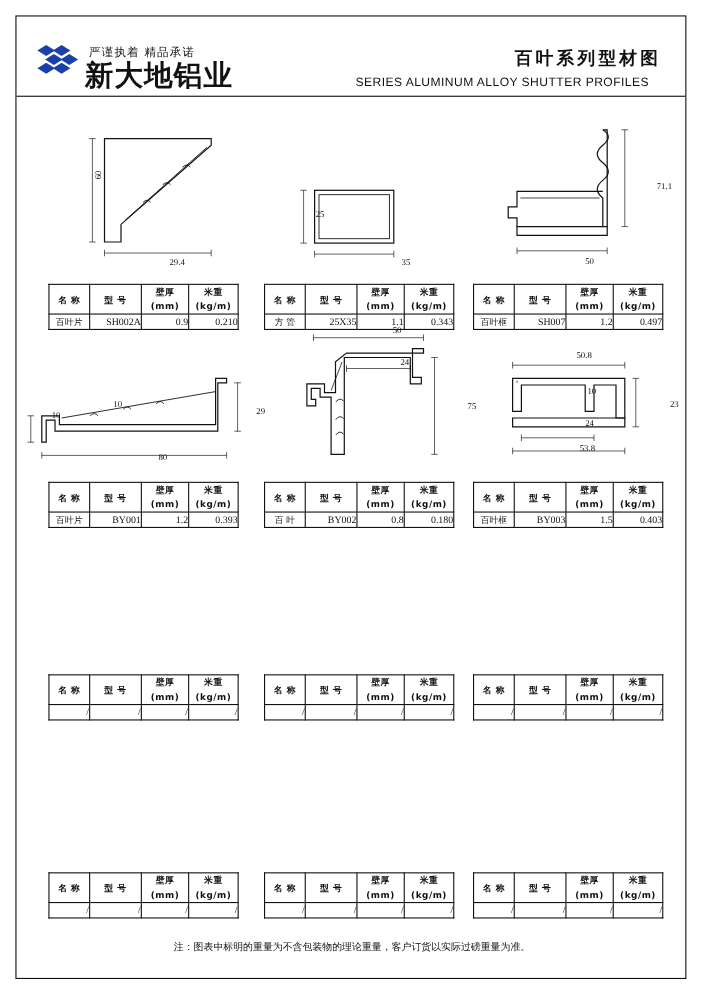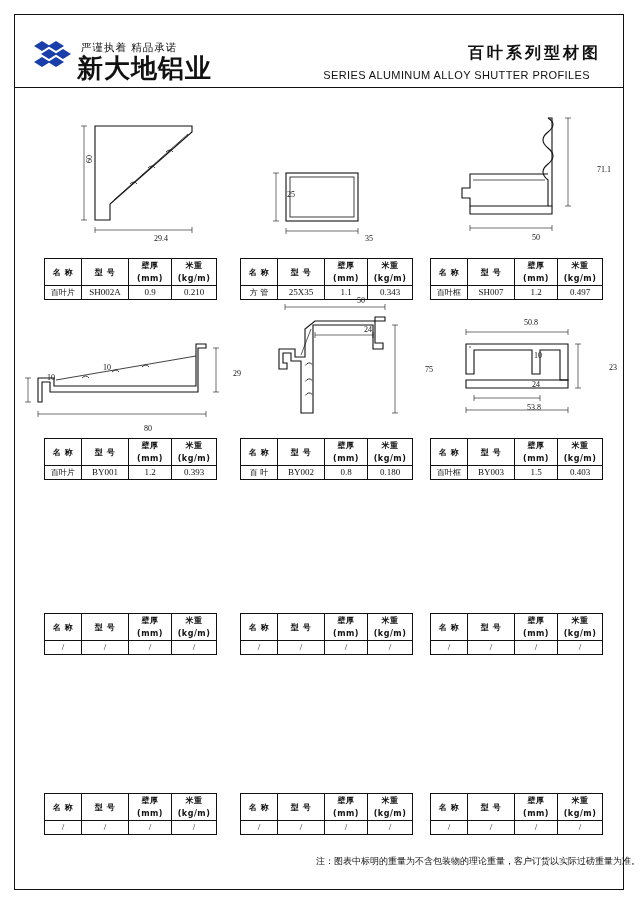--- a/index.html
+++ b/index.html
@@ -87,38 +87,38 @@
     height: 13px;
     padding: 0;
     line-height: 13px;
     color: #111;
   }
   .spec-table td.c0 { width: 36px; }
   .spec-table td.c1 { width: 46px; }
   .spec-table td.c2 { width: 42px; }
   .spec-table td.c3 { width: 44px; }
   .spec-table tr.head td { font-weight: bold; letter-spacing: 0.5px; }
-  .spec-table td.val { font-family: "Liberation Serif", serif; font-size: 9px; }
+  .spec-table td.val { font-family: "Liberation Serif", serif; font-size: 9px; text-align: right; }
   
   .draw {
     position: absolute;
   }
   .dim {
     position: absolute;
     font-size: 8px;
     font-family: "Liberation Serif", serif;
     color: #111;
     padding-left: 27px;
   }
   
   .footer-cn {
     position: absolute;
     left: 0; right: 0;
     top: 855px;
-    text-align: right;
+    text-align: center;
     font-size: 9px;
     font-family: "DejaVu Sans", sans-serif;
     color: #111;
   }
   .footer-en {
     position: absolute;
     left: 0; right: 0;
     top: 868px;
     text-align: center;
     font-size: 9px;
@@ -272,21 +272,21 @@
       <line x1="193" y1="18" x2="199" y2="18"></line>
       <line x1="193" y1="62" x2="199" y2="62"></line>
       <line x1="18" y1="84" x2="186" y2="84"></line>
       <line x1="18" y1="81" x2="18" y2="87"></line>
       <line x1="186" y1="81" x2="186" y2="87"></line>
     </g>
   </svg>
   <div class="dim" style="left:20px; top:373px;">10</div>
   <div class="dim" style="left:76px; top:363px;">10</div>
   <div class="dim" style="left:206px; top:369px;">29</div>
-  <div class="dim" style="left:117px; top:424px;">80</div>
+  <div class="dim" style="left:117px; top:411px;">80</div>
 
   <svg class="draw" style="left:255px; top:295px; width:150px; height:140px;" viewBox="0 0 150 140">
     <g fill="none" stroke="#111" stroke-width="1.1">
       <path d="M60,26 L130,26 L130,22 L120,22 L120,48 L128,48 L128,54 L118,54 L118,30 L58,30 L58,118 L46,118 L46,66 L36,66 L36,58 L28,58 L28,68 L32,68 L32,74 L24,74 L24,54 L40,54 L40,62 L50,62 L50,34 Z"></path>
       <path d="M56,34 L46,60" stroke-width="0.7"></path>
       <path d="M50,70 q4,-4 7,0" stroke-width="0.8" transform="rotate(-8 53 68)"></path>
       <path d="M50,86 q4,-4 7,0" stroke-width="0.8" transform="rotate(-8 53 84)"></path>
       <path d="M50,100 q4,-4 7,0" stroke-width="0.8" transform="rotate(-8 53 98)"></path>
     </g>
     <g stroke="#111" stroke-width="0.6" fill="none">

